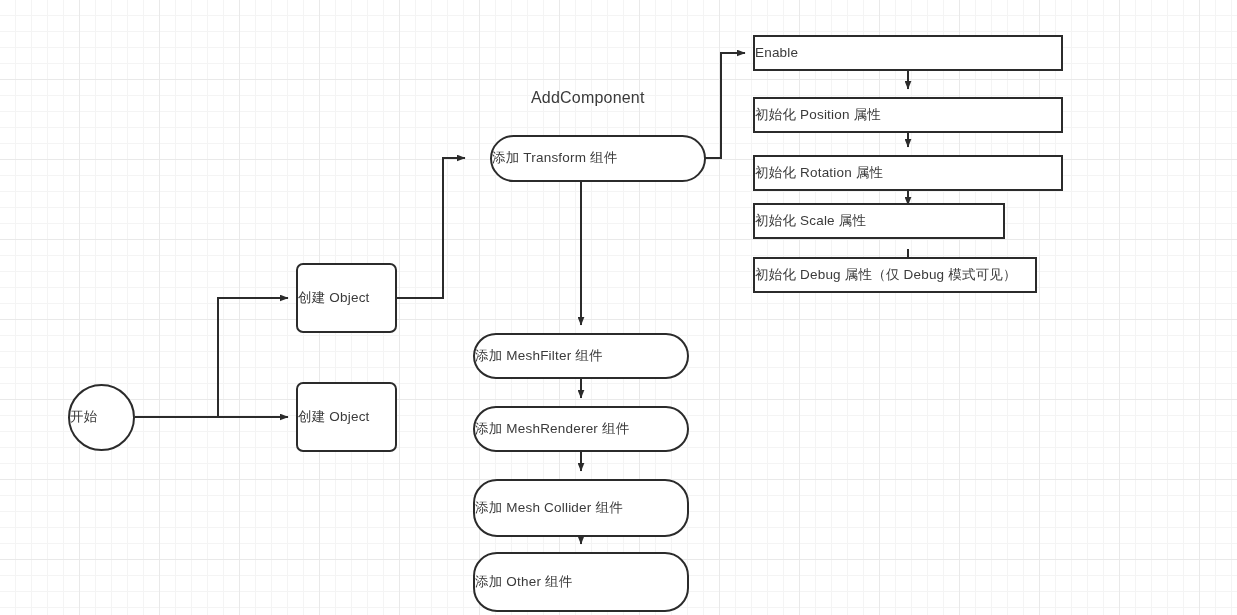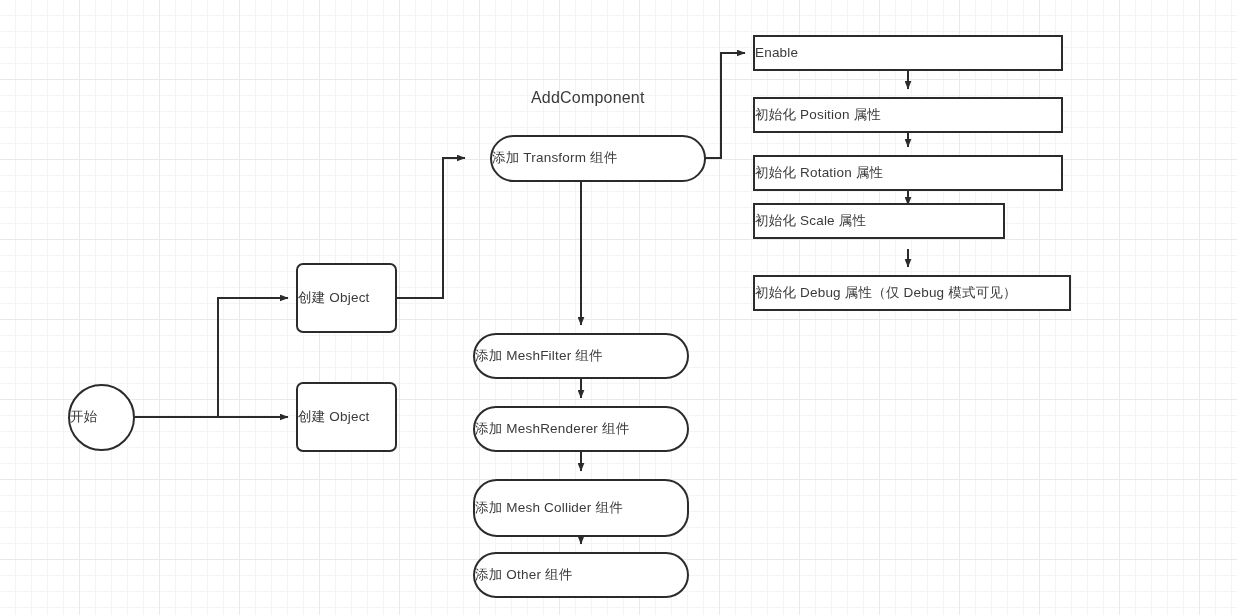--- a/index.html
+++ b/index.html
@@ -98,36 +98,36 @@
       </div>
       <div class="node pill" style="left: 473px; top: 333px; width: 216px; height: 46px;">
         <span>添加 MeshFilter 组件</span>
       </div>
       <div class="node pill" style="left: 473px; top: 406px; width: 216px; height: 46px;">
         <span>添加 MeshRenderer 组件</span>
       </div>
       <div class="node pill" style="left: 473px; top: 479px; width: 216px; height: 58px;">
         <span>添加 Mesh Collider 组件</span>
       </div>
-      <div class="node pill" style="left: 473px; top: 552px; width: 216px; height: 46px;">
+      <div class="node pill" style="left: 473px; top: 552px; width: 216px; height: 60px;">
         <span>添加 Other 组件</span>
       </div>
       <div class="node rect" style="left: 753px; top: 35px; width: 310px; height: 36px;">
         <span>Enable</span>
       </div>
       <div class="node rect" style="left: 753px; top: 97px; width: 310px; height: 36px;">
         <span>初始化 Position 属性</span>
       </div>
       <div class="node rect" style="left: 753px; top: 155px; width: 310px; height: 36px;">
         <span>初始化 Rotation 属性</span>
       </div>
       <div class="node rect" style="left: 753px; top: 203px; width: 252px; height: 36px;">
         <span>初始化 Scale 属性</span>
       </div>
-      <div class="node rect" style="left: 753px; top: 275px; width: 318px; height: 36px;">
+      <div class="node rect" style="left: 753px; top: 257px; width: 284px; height: 36px;">
         <span>初始化 Debug 属性（仅 Debug 模式可见）</span>
       </div>
     </div>
   <div id="label-layer">
       <div class="free-label" style="left: 531px; top: 89px;">AddComponent</div>
     </div>
 
 </div>
 
 </body></html>

